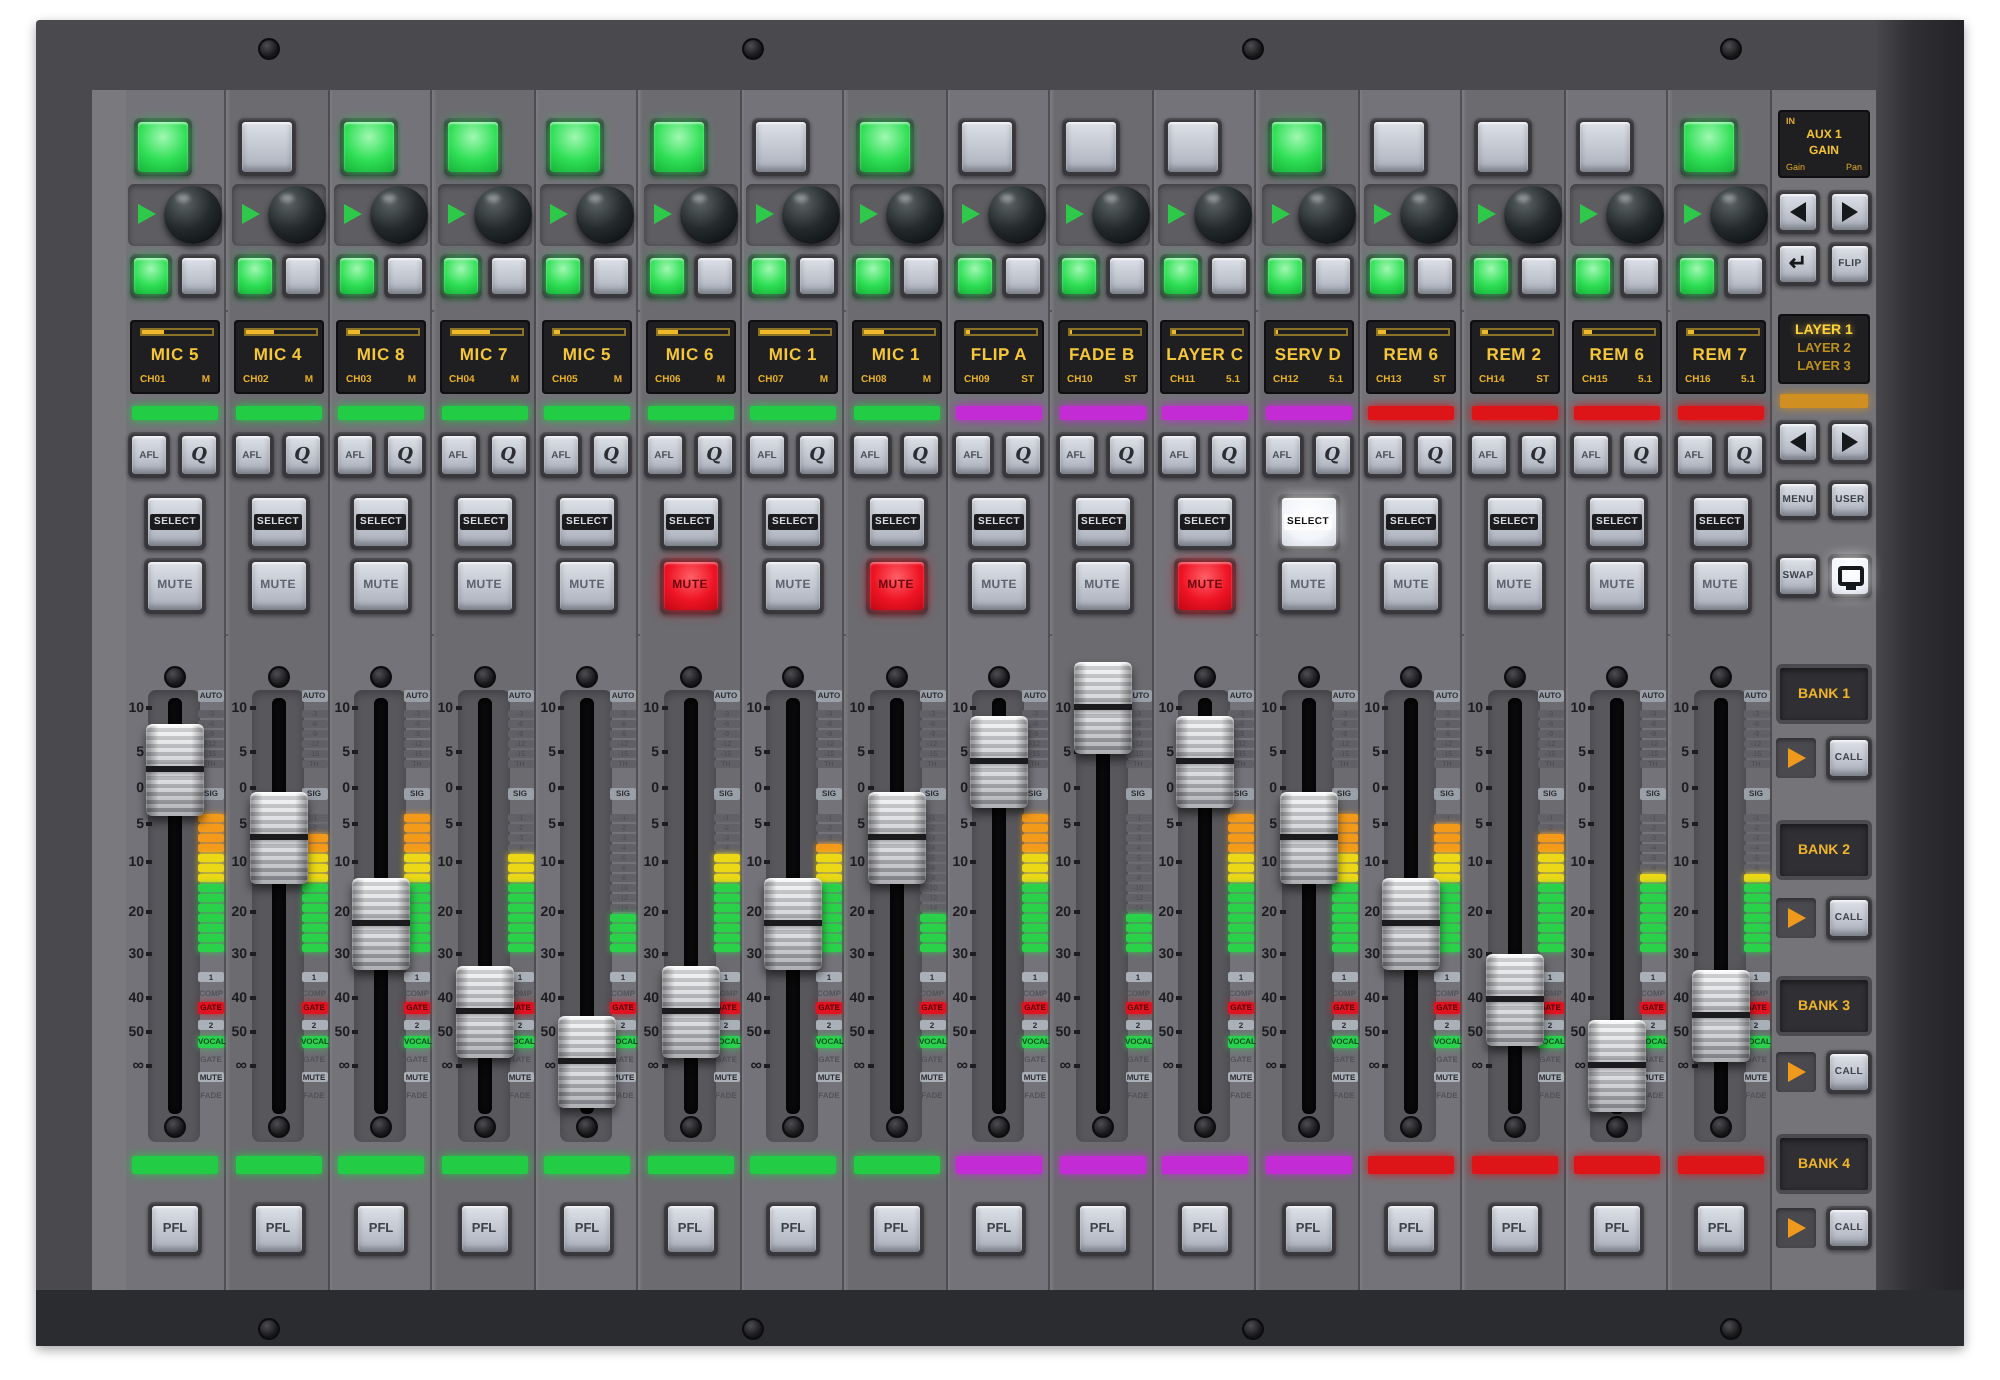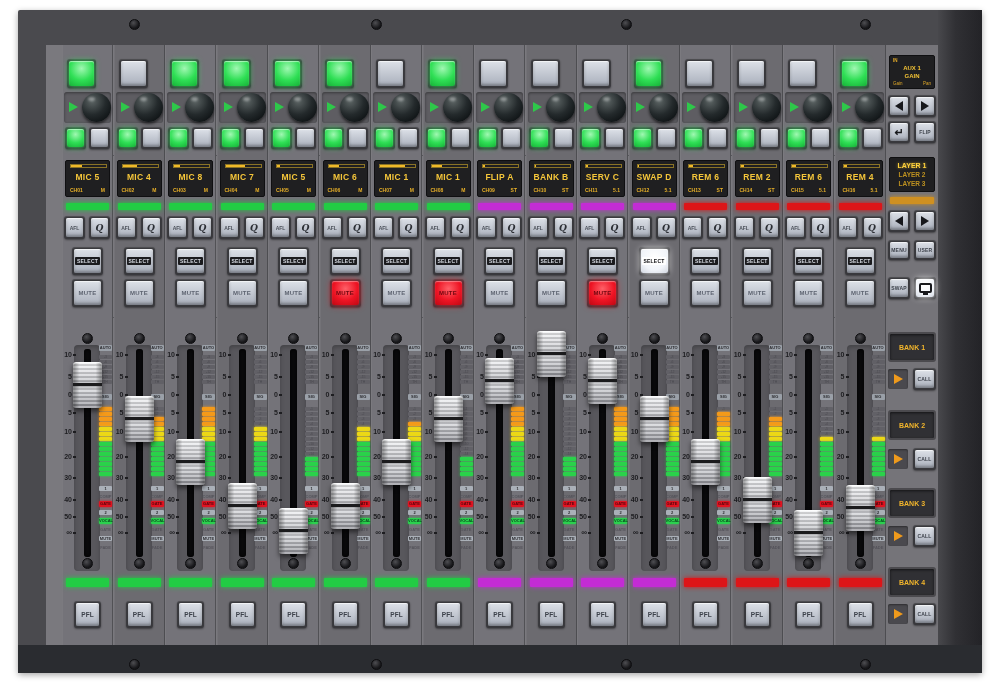--- a/index.html
+++ b/index.html
@@ -1033,21 +1033,21 @@
     <div class="bezel key-a green">
             <div class="face"></div>
           </div>
     <div class="bezel key-b">
             <div class="face"></div>
           </div>
     <div class="display chdisp">
       <div class="gainbar">
               <i style="width: 5%;"></i>
             </div>
-      <div class="chname">BANK B</div>
+      <div class="chname">FADE B</div>
       <div class="chinfo">
         <span>CH10</span>
         <span>ST</span>
       </div>
     </div>
     <div class="colorbar" style="background: rgb(195, 44, 212); box-shadow: rgb(195, 44, 212) 0px 0px 5px;"></div>
     <div class="bezel afl">
             <div class="face lbl">AFL</div>
           </div>
     <div class="bezel qb">
@@ -1132,21 +1132,21 @@
     <div class="bezel key-a green">
             <div class="face"></div>
           </div>
     <div class="bezel key-b">
             <div class="face"></div>
           </div>
     <div class="display chdisp">
       <div class="gainbar">
               <i style="width: 5%;"></i>
             </div>
-      <div class="chname">SERV C</div>
+      <div class="chname">LAYER C</div>
       <div class="chinfo">
         <span>CH11</span>
         <span>5.1</span>
       </div>
     </div>
     <div class="colorbar" style="background: rgb(195, 44, 212); box-shadow: rgb(195, 44, 212) 0px 0px 5px;"></div>
     <div class="bezel afl">
             <div class="face lbl">AFL</div>
           </div>
     <div class="bezel qb">
@@ -1231,21 +1231,21 @@
     <div class="bezel key-a green">
             <div class="face"></div>
           </div>
     <div class="bezel key-b">
             <div class="face"></div>
           </div>
     <div class="display chdisp">
       <div class="gainbar">
               <i style="width: 5%;"></i>
             </div>
-      <div class="chname">SWAP D</div>
+      <div class="chname">SERV D</div>
       <div class="chinfo">
         <span>CH12</span>
         <span>5.1</span>
       </div>
     </div>
     <div class="colorbar" style="background: rgb(195, 44, 212); box-shadow: rgb(195, 44, 212) 0px 0px 5px;"></div>
     <div class="bezel afl">
             <div class="face lbl">AFL</div>
           </div>
     <div class="bezel qb">
@@ -1627,21 +1627,21 @@
     <div class="bezel key-a green">
             <div class="face"></div>
           </div>
     <div class="bezel key-b">
             <div class="face"></div>
           </div>
     <div class="display chdisp">
       <div class="gainbar">
               <i style="width: 10%;"></i>
             </div>
-      <div class="chname">REM 4</div>
+      <div class="chname">REM 7</div>
       <div class="chinfo">
         <span>CH16</span>
         <span>5.1</span>
       </div>
     </div>
     <div class="colorbar" style="background: rgb(221, 21, 24); box-shadow: rgb(221, 21, 24) 0px 0px 5px;"></div>
     <div class="bezel afl">
             <div class="face lbl">AFL</div>
           </div>
     <div class="bezel qb">

